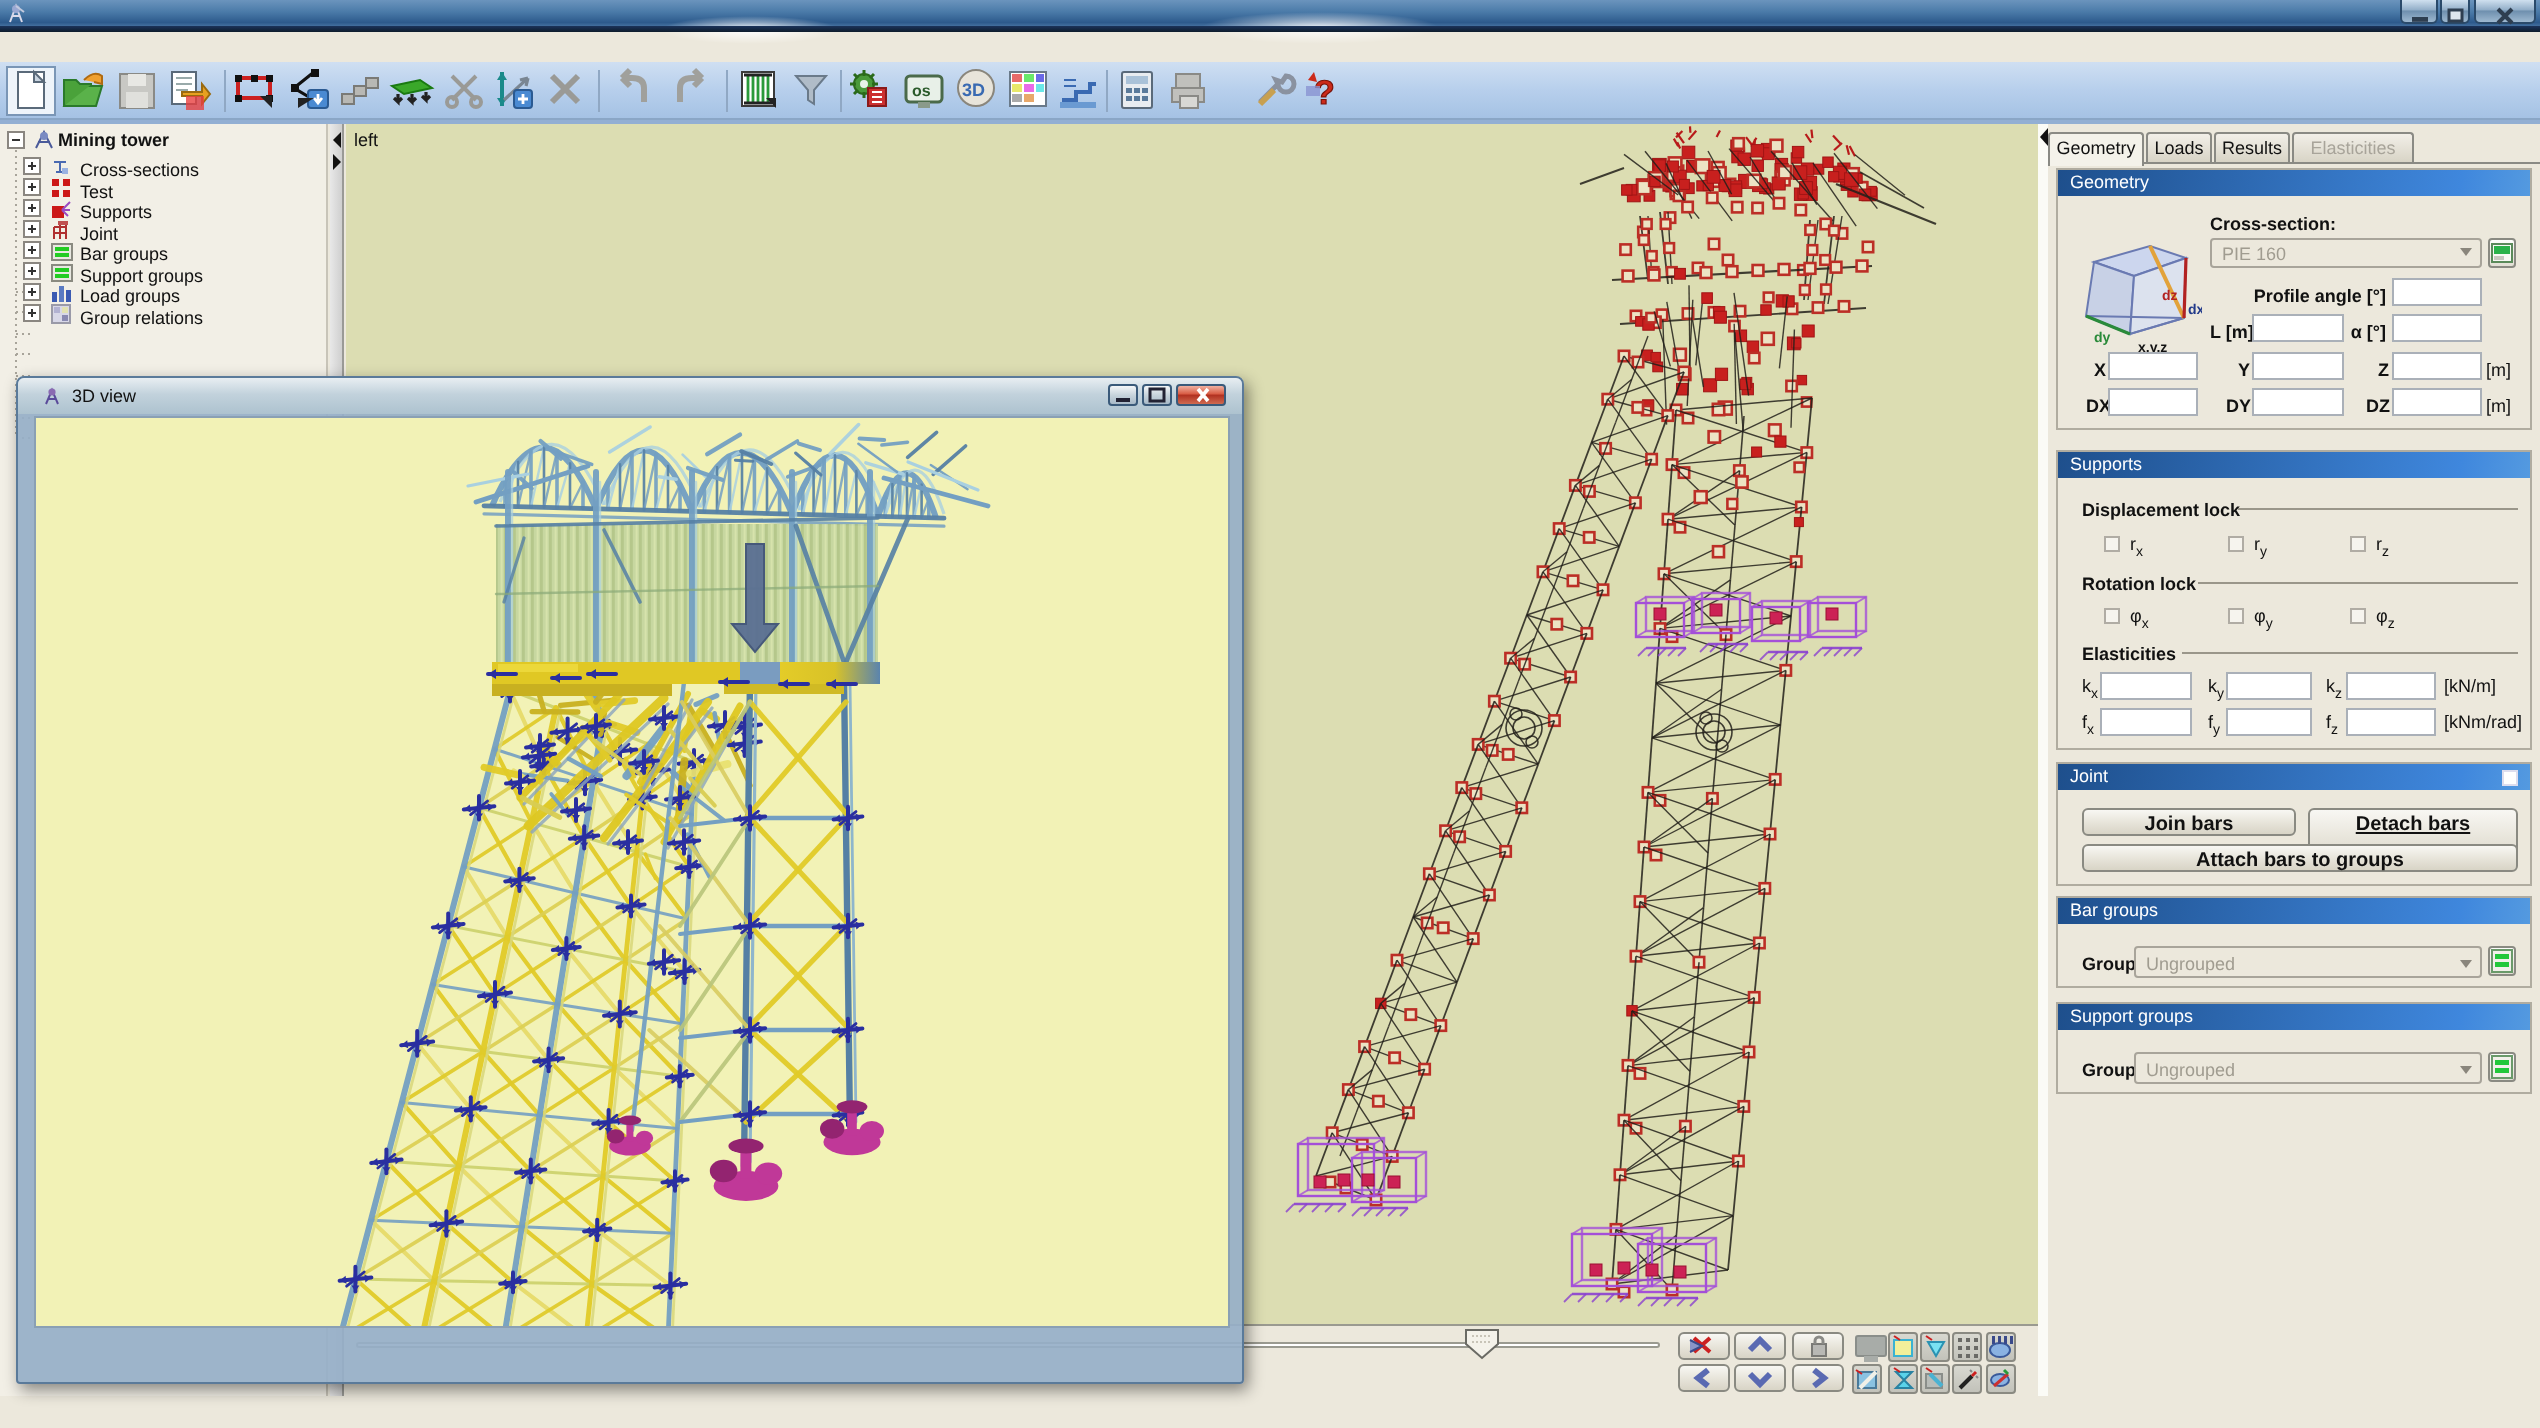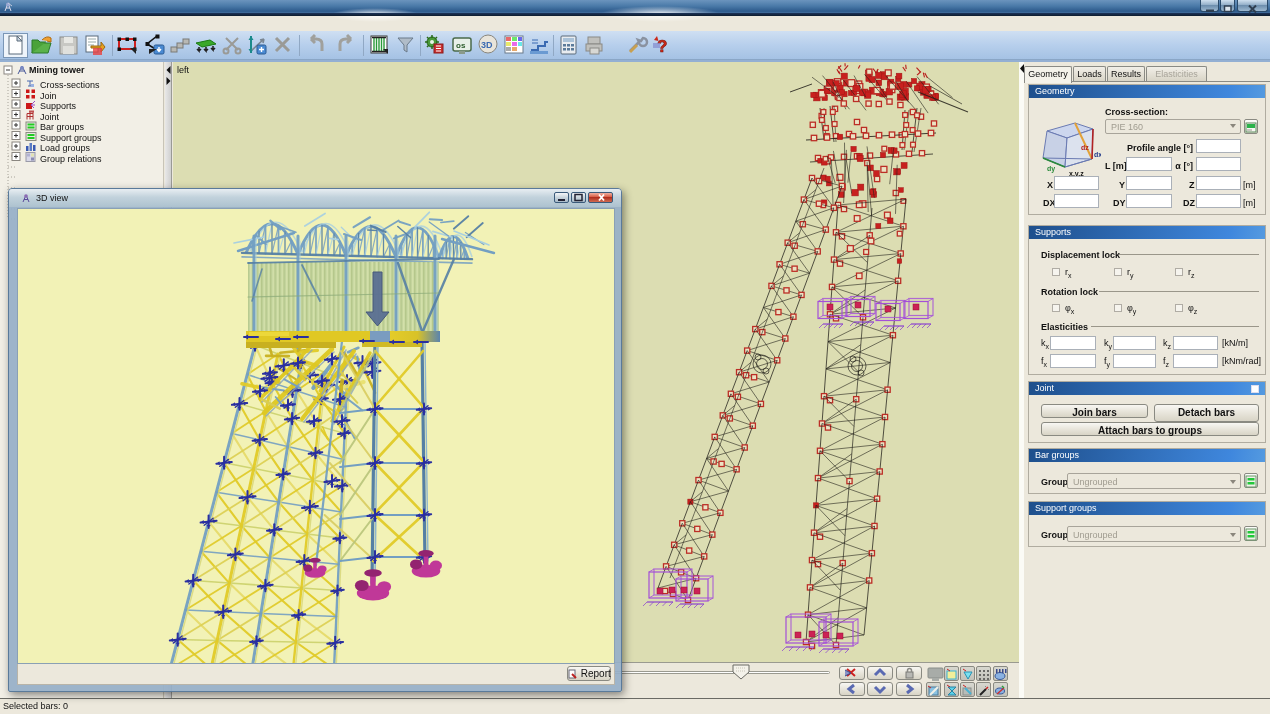--- a/index.html
+++ b/index.html
@@ -269,21 +269,21 @@
         <line x1="8" y1="147" x2="16" y2="147"></line>
           <line x1="8" y1="157" x2="16" y2="157"></line>
       </g>
       <g>
         <rect x="4" y="4" width="8" height="8" fill="#fff" stroke="#8a8680"></rect>
         <line x1="6" y1="8" x2="10" y2="8" stroke="#333"></line>
       </g>
     </svg>
     <div class="ti" style="left:29px;top:3px;font-weight:bold;">Mining tower</div>
     <div class="ti" style="left:40px;top:18px;">Cross-sections</div>
-    <div class="ti" style="left:40px;top:28.5px;">Join</div>
+    <div class="ti" style="left:40px;top:28.5px;">Test</div>
     <div class="ti" style="left:40px;top:39px;">Supports</div>
     <div class="ti" style="left:40px;top:49.5px;">Joint</div>
     <div class="ti" style="left:40px;top:60px;">Bar groups</div>
     <div class="ti" style="left:40px;top:70.5px;">Support groups</div>
     <div class="ti" style="left:40px;top:81px;">Load groups</div>
     <div class="ti" style="left:40px;top:91.5px;">Group relations</div>
     <svg width="164" height="170" style="position:absolute;left:0;top:0">
       <g>
 
         <g fill="#fff" stroke="#8a8680">
@@ -1237,21 +1237,21 @@
       <div class="inp" style="left:84px;top:128px;width:43px;height:14px;"></div>
       <div class="lbl" style="left:134px;top:130px;">f<sub style="font-size:7px">z</sub></div>
       <div class="inp" style="left:144px;top:128px;width:45px;height:14px;"></div>
       <div class="lbl" style="left:193px;top:130px;text-align:center;">[kNm/rad]</div>
     </div>
 
     <div class="section" style="top:319px;height:62px;">
       <div class="sechead">Joint</div>
       <div style="position:absolute;right:6px;top:3px;width:8px;height:8px;background:#fff;border:1px solid #dde;"></div>
       <div class="btn" style="left:12px;top:22px;width:107px;height:14px;padding-top:2px;">Join bars</div>
-      <div class="btn" style="left:125px;top:22px;width:105px;height:18px;padding-top:2px;">Detach bars</div>
+      <div class="btn" style="left:125px;top:22px;width:105px;height:30px;padding-top:2px;text-decoration:underline;">Detach bars</div>
       <div class="btn" style="left:12px;top:40px;width:218px;height:14px;padding-top:2px;">Attach bars to groups</div>
     </div>
 
     <div class="section" style="top:386px;height:46px;">
       <div class="sechead">Bar groups</div>
       <div class="lbl" style="left:12px;top:28px;font-weight:bold;">Group</div>
       <div class="dd" style="left:38px;top:24px;width:174px;height:16px;padding:3px 0 0 5px;">Ungrouped<span class="ddarr" style="top:6px;"></span></div>
       <div class="greenbtn" style="left:215px;top:24px;"><svg width="12" height="13" viewBox="0 0 12 13">
             <rect x="1" y="1" width="10" height="11" fill="#f2f0ea" stroke="#6a9a6a"></rect>
             <rect x="2.5" y="3" width="7" height="2.5" fill="#22c83a"></rect>
@@ -1263,21 +1263,20 @@
       <div class="sechead">Support groups</div>
       <div class="lbl" style="left:12px;top:28px;font-weight:bold;">Group</div>
       <div class="dd" style="left:38px;top:24px;width:174px;height:16px;padding:3px 0 0 5px;">Ungrouped<span class="ddarr" style="top:6px;"></span></div>
       <div class="greenbtn" style="left:215px;top:24px;"><svg width="12" height="13" viewBox="0 0 12 13">
             <rect x="1" y="1" width="10" height="11" fill="#f2f0ea" stroke="#6a9a6a"></rect>
             <rect x="2.5" y="3" width="7" height="2.5" fill="#22c83a"></rect>
             <rect x="2.5" y="7" width="7" height="2.5" fill="#22c83a"></rect>
           </svg></div>
     </div>
   </div>
-  <div id="status" class="abs">Selected bars: 0</div>
   <div id="win3d" class="abs">
     <div id="w3title">
       <svg width="11" height="11" style="position:absolute;left:12px;top:4px;">
           <path d="M2 9 L5 2 L8 9 M3 6.5 L7 6.5" stroke="#5a4a9a" fill="none"></path>
           <circle cx="5" cy="3" r="1.8" fill="#8a6ab2"></circle>
         </svg>
       <span style="position:absolute;left:27px;top:4px;">3D view</span>
       <div class="w3btn" style="left:545px;"><svg width="13" height="9">
             <rect x="3" y="6" width="7" height="2" fill="#223"></rect>
           </svg></div>
@@ -2000,20 +1999,14 @@
           <path d="M276.0 128.0 l4 -2.5 l0 5 Z" fill="#2a2fa0"></path>
           <line x1="342.0" y1="132.0" x2="356.0" y2="132.0" stroke="#2a2fa0" stroke-width="2.0" stroke-opacity="1.0" stroke-linecap="round"></line>
           <path d="M342.0 132.0 l4 -2.5 l0 5 Z" fill="#2a2fa0"></path>
           <line x1="372.0" y1="133.0" x2="386.0" y2="133.0" stroke="#2a2fa0" stroke-width="2.0" stroke-opacity="1.0" stroke-linecap="round"></line>
           <path d="M372.0 133.0 l4 -2.5 l0 5 Z" fill="#2a2fa0"></path>
           <line x1="396.0" y1="133.0" x2="410.0" y2="133.0" stroke="#2a2fa0" stroke-width="2.0" stroke-opacity="1.0" stroke-linecap="round"></line>
           <path d="M396.0 133.0 l4 -2.5 l0 5 Z" fill="#2a2fa0"></path>
           <path d="M355 63 h9 v40 h7 l-11.5 14 l-11.5 -14 h7 Z" fill="#5a6f92" fill-opacity="0.95" stroke="#46597a" stroke-width="1"></path>
         </svg>
       </div>
-    <div id="w3bot">
-      <div class="btn" style="right:3px;top:2px;width:44px;height:15px;padding-top:1px;font-weight:normal;white-space:nowrap;"><svg width="10" height="10" style="vertical-align:-2px;">
-            <rect x="1" y="1" width="6" height="8" fill="#fff" stroke="#667"></rect>
-            <path d="M4 5 l4 4" stroke="#b22" stroke-width="2"></path>
-          </svg> Report</div>
-    </div>
   </div>
 </div>
 
 </body></html>

